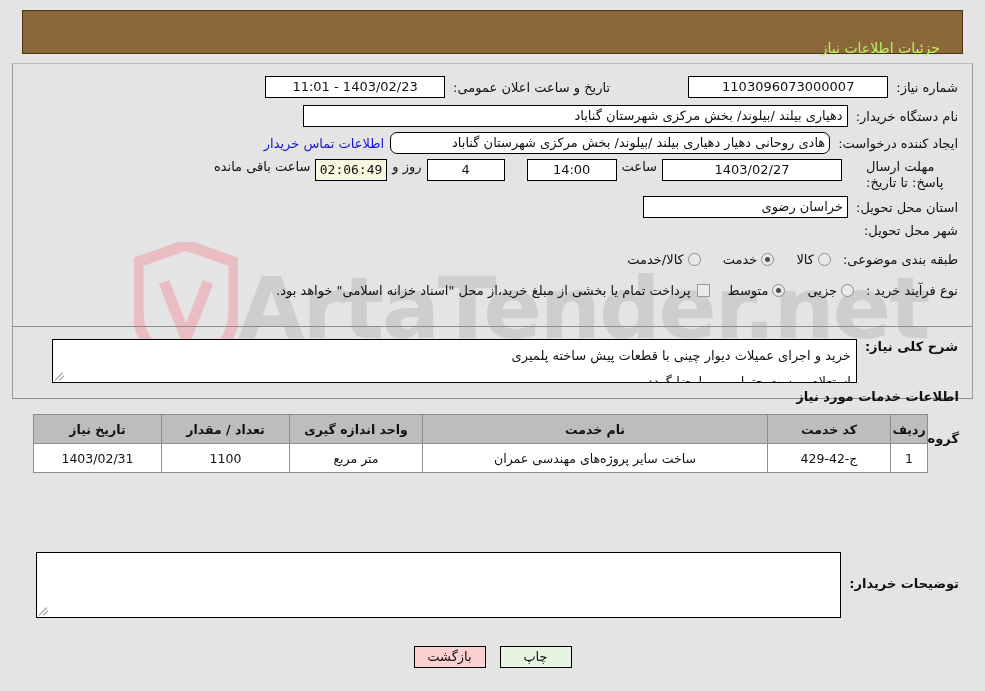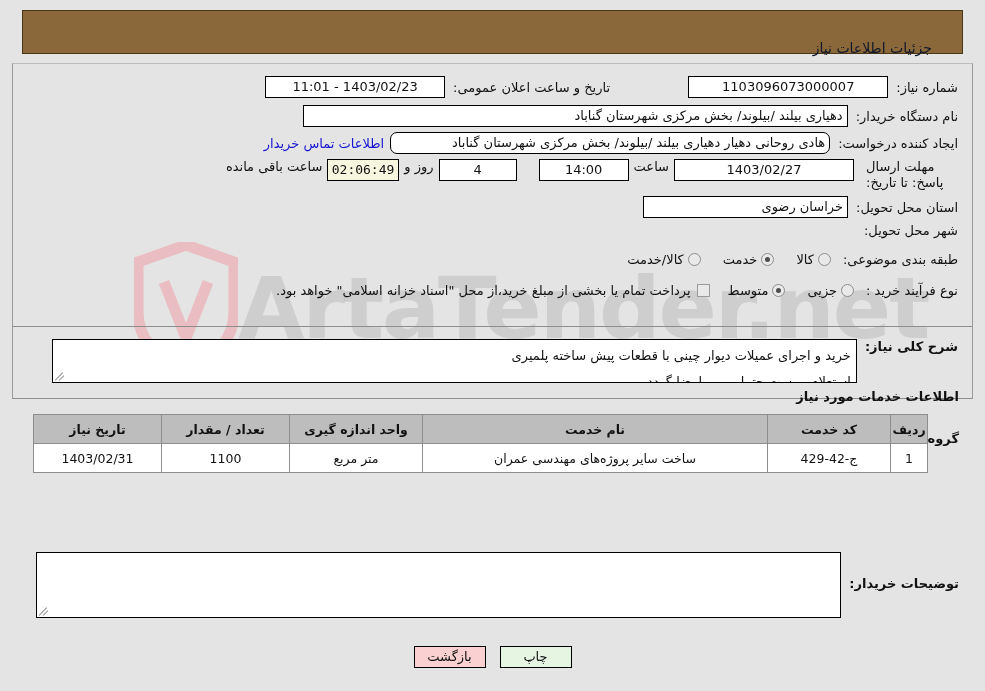--- a/index.html
+++ b/index.html
@@ -62,23 +62,23 @@
     height: 44px;
     background: #8b6839;
     border: 1px solid #4a3619;
     box-sizing: border-box;
     display: flex;
     align-items: center;
     justify-content: flex-start;
     z-index: 2;
   }
   #page-header .title {
-    color: #0f172a;
+    color: #bef264;
     font-size: 14px;
-    padding-right: 30px;
+    padding-right: 22px;
     margin-top: 32px;
   }
 
   
   #main-panel {
     position: absolute;
     left: 12px;
     top: 63px;
     width: 961px;
     height: 570px;
@@ -308,21 +308,21 @@
     </div>
 
     <div class="frow" style="right:14px; top:68px;">
       <span class="lbl">ایجاد کننده درخواست:</span>
       <span class="fld right" style="width:440px; margin-right:8px;border-radius:7px;">هادی روحانی دهیار دهیاری بیلند /بیلوند/ بخش مرکزی شهرستان گناباد</span>
       <span class="link">اطلاعات تماس خریدار</span>
     </div>
 
     <div class="frow" style="right:14px; top:95px; align-items:flex-start;">
       <span class="lbl" style="width:92px; display:inline-block; white-space:normal; line-height:16px;">مهلت ارسال پاسخ: تا تاریخ:</span>
-      <span class="fld num" style="width:180px; margin-right:12px;">1403/02/27</span>
+      <span class="fld num" style="width:180px; margin-right:24px;">1403/02/27</span>
       <span class="inline-lbl">ساعت</span>
       <span class="fld num" style="width:90px;">14:00</span>
       <span class="fld num" style="width:78px; margin-right:22px;">4</span>
       <span class="inline-lbl">روز و</span>
       <span class="fld timer" style="width:72px;">02:06:49</span>
       <span class="inline-lbl">ساعت باقی مانده</span>
     </div>
 
     <div class="frow" style="right:14px; top:132px;">
       <span class="lbl">استان محل تحویل:</span>

